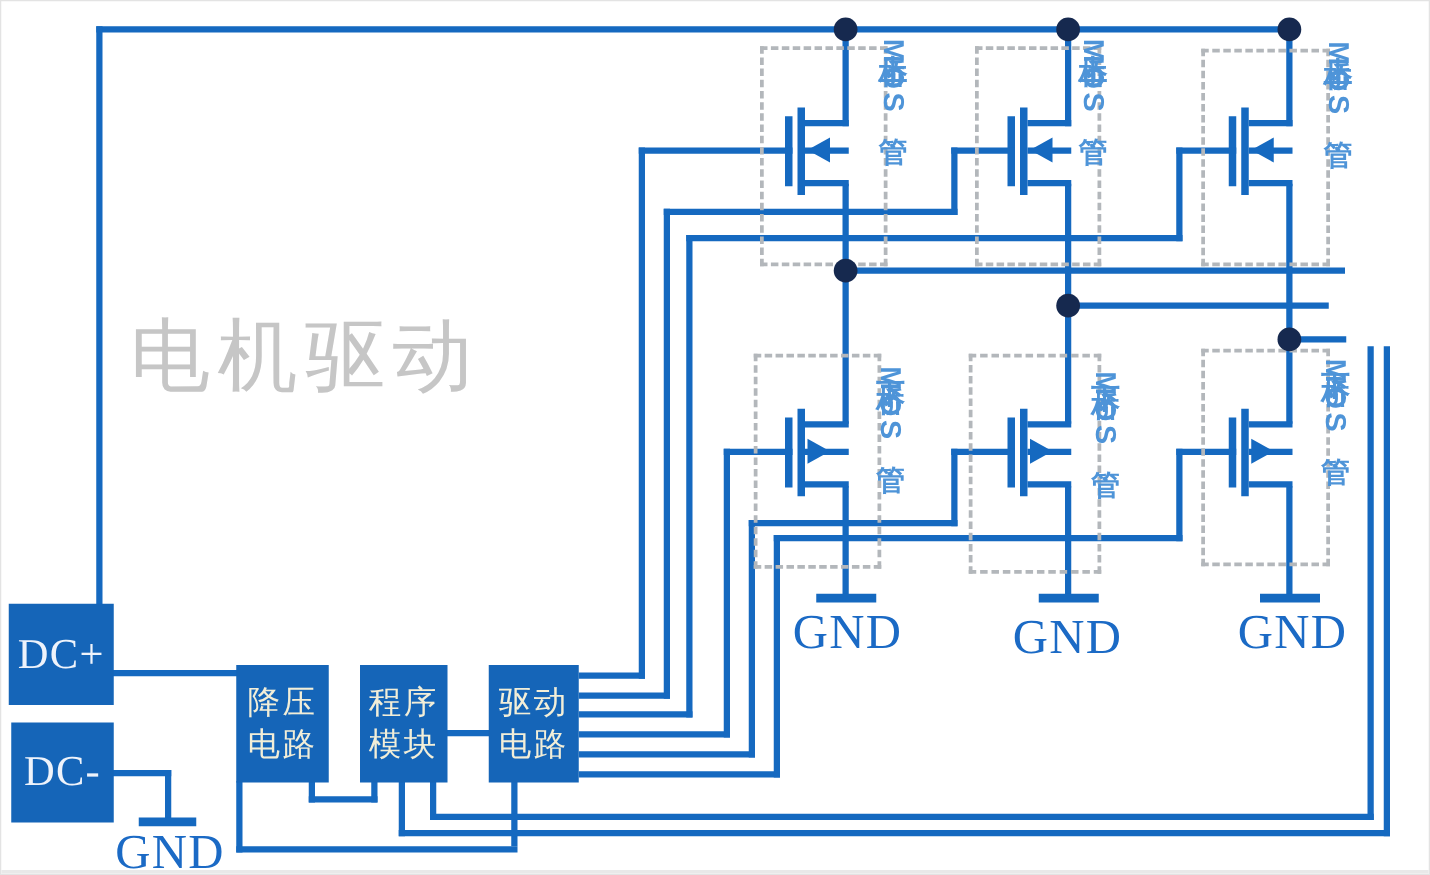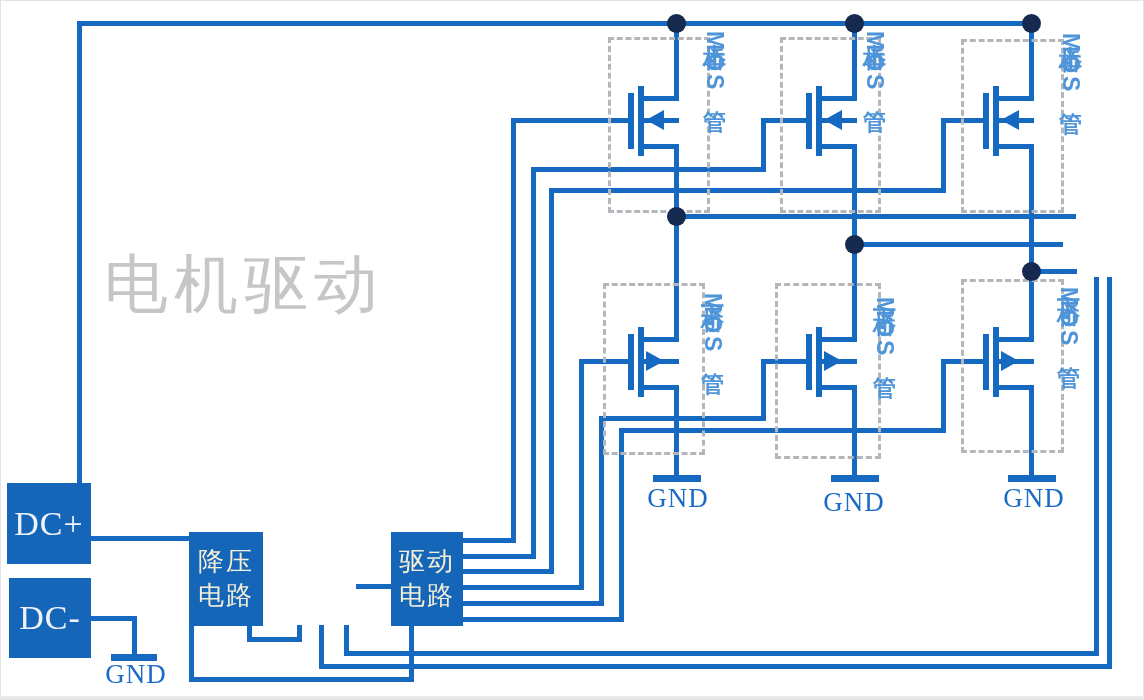--- a/index.html
+++ b/index.html
@@ -16,21 +16,21 @@
     color:var(--labelblue);font-size:23px;font-weight:600;letter-spacing:3px;
     height:180px;line-height:1;white-space:nowrap;
   }
   .blue-box{
     position:absolute;background:var(--box);color:var(--boxtext);
     display:flex;align-items:center;justify-content:center;text-align:center;
   }
   .dc-label{font-family:"Liberation Serif", serif;font-size:34px;color:#eef3fb;letter-spacing:1px;}
   .cn-label{font-size:26px;letter-spacing:2px;line-height:1.3;color:var(--boxtext);text-align:center;}
   .gnd-text{
-    position:absolute;font-family:"Liberation Serif", serif;font-size:27px;
+    position:absolute;font-family:"Liberation Serif", serif;font-size:39px;
     color:var(--gndtext);letter-spacing:1px;font-weight:500;width:110px;text-align:center;
   }
   .motor{
     position:absolute;border-radius:50%;background:var(--motor);
     display:flex;align-items:center;justify-content:center;
     color:#fff;font-size:27px;letter-spacing:2px;
   }
   .watermark{
     position:absolute;color:var(--wm);font-size:64px;font-weight:500;
     letter-spacing:6px;white-space:nowrap;
@@ -176,20 +176,26 @@
   </div>
   <div class="blue-box" style="left:6px;top:482px;width:84px;height:81px;">
     <span class="dc-label">DC+</span>
   </div>
   <div class="blue-box" style="left:188px;top:531px;width:74px;height:94px;">
     <div class="cn-label">
       <div>降压</div>
       <div>电路</div>
     </div>
   </div>
+  <div class="blue-box" style="left:287px;top:531px;width:70px;height:94px;">
+    <div class="cn-label">
+      <div>程序</div>
+      <div>模块</div>
+    </div>
+  </div>
   <div class="blue-box" style="left:390px;top:531px;width:72px;height:94px;">
     <div class="cn-label">
       <div>驱动</div>
       <div>电路</div>
     </div>
   </div>
 
 
   <div class="bottom-strip"></div>
 </div>

